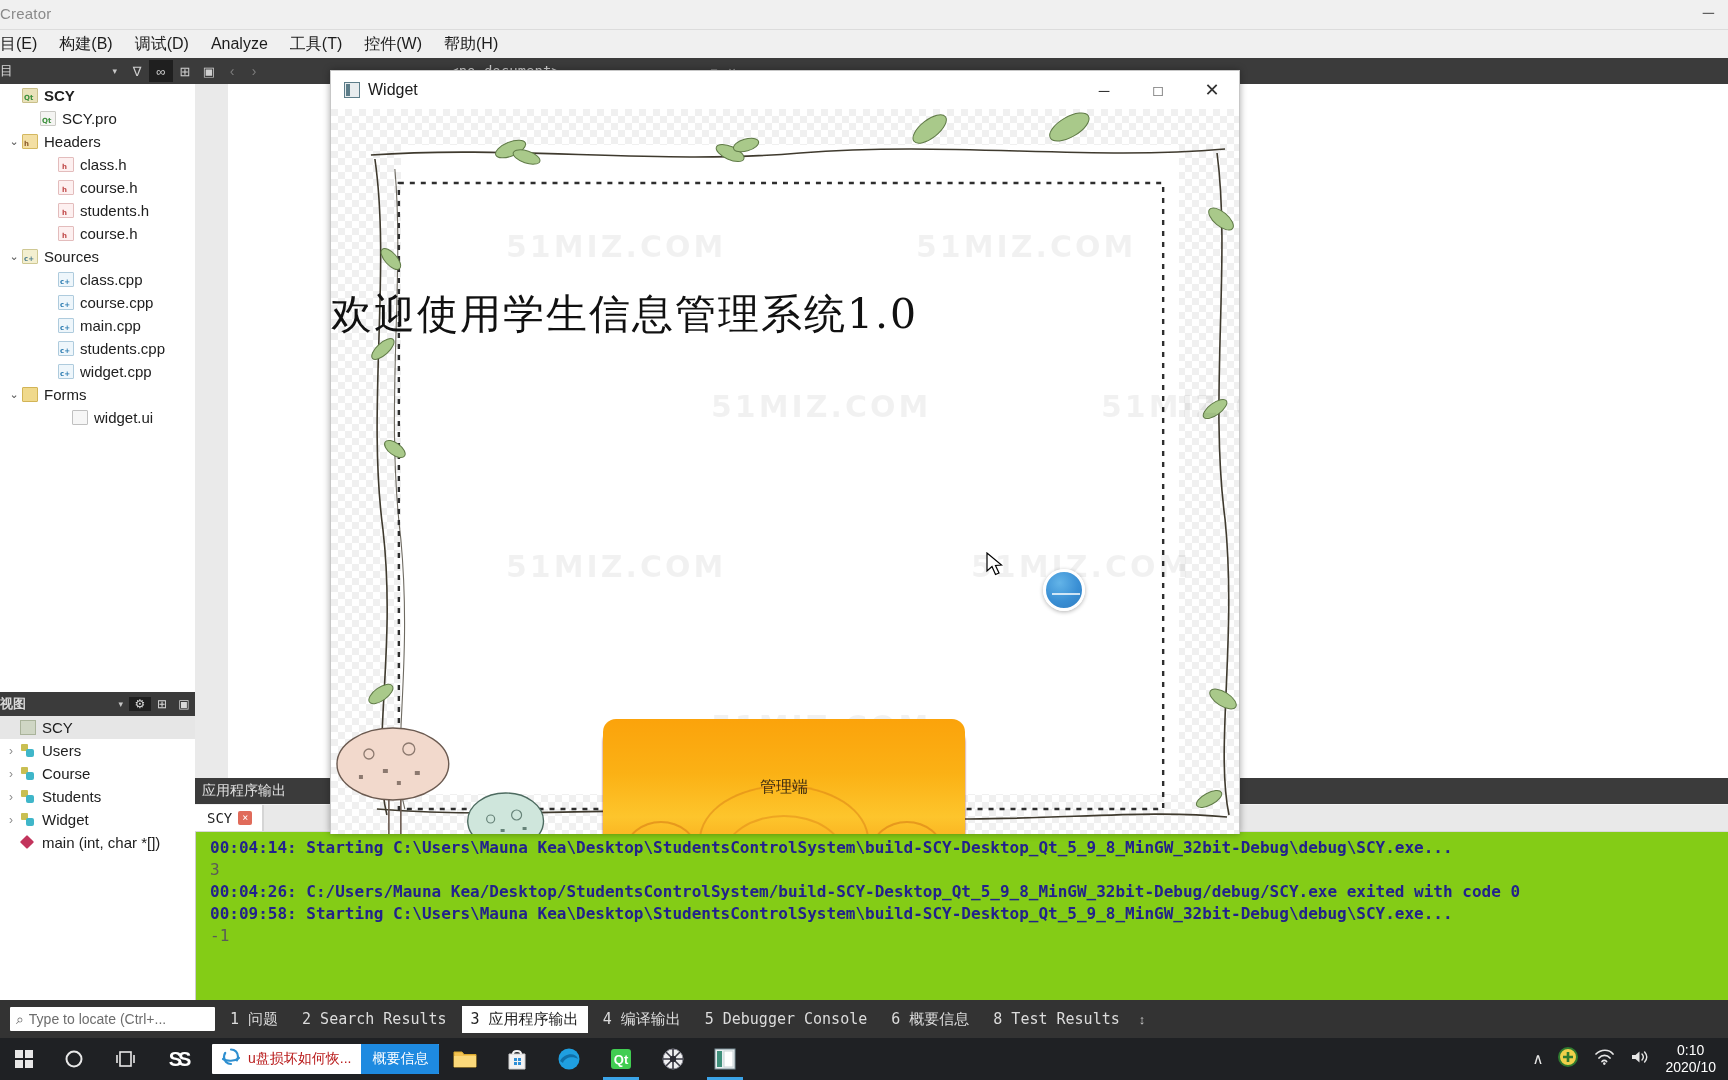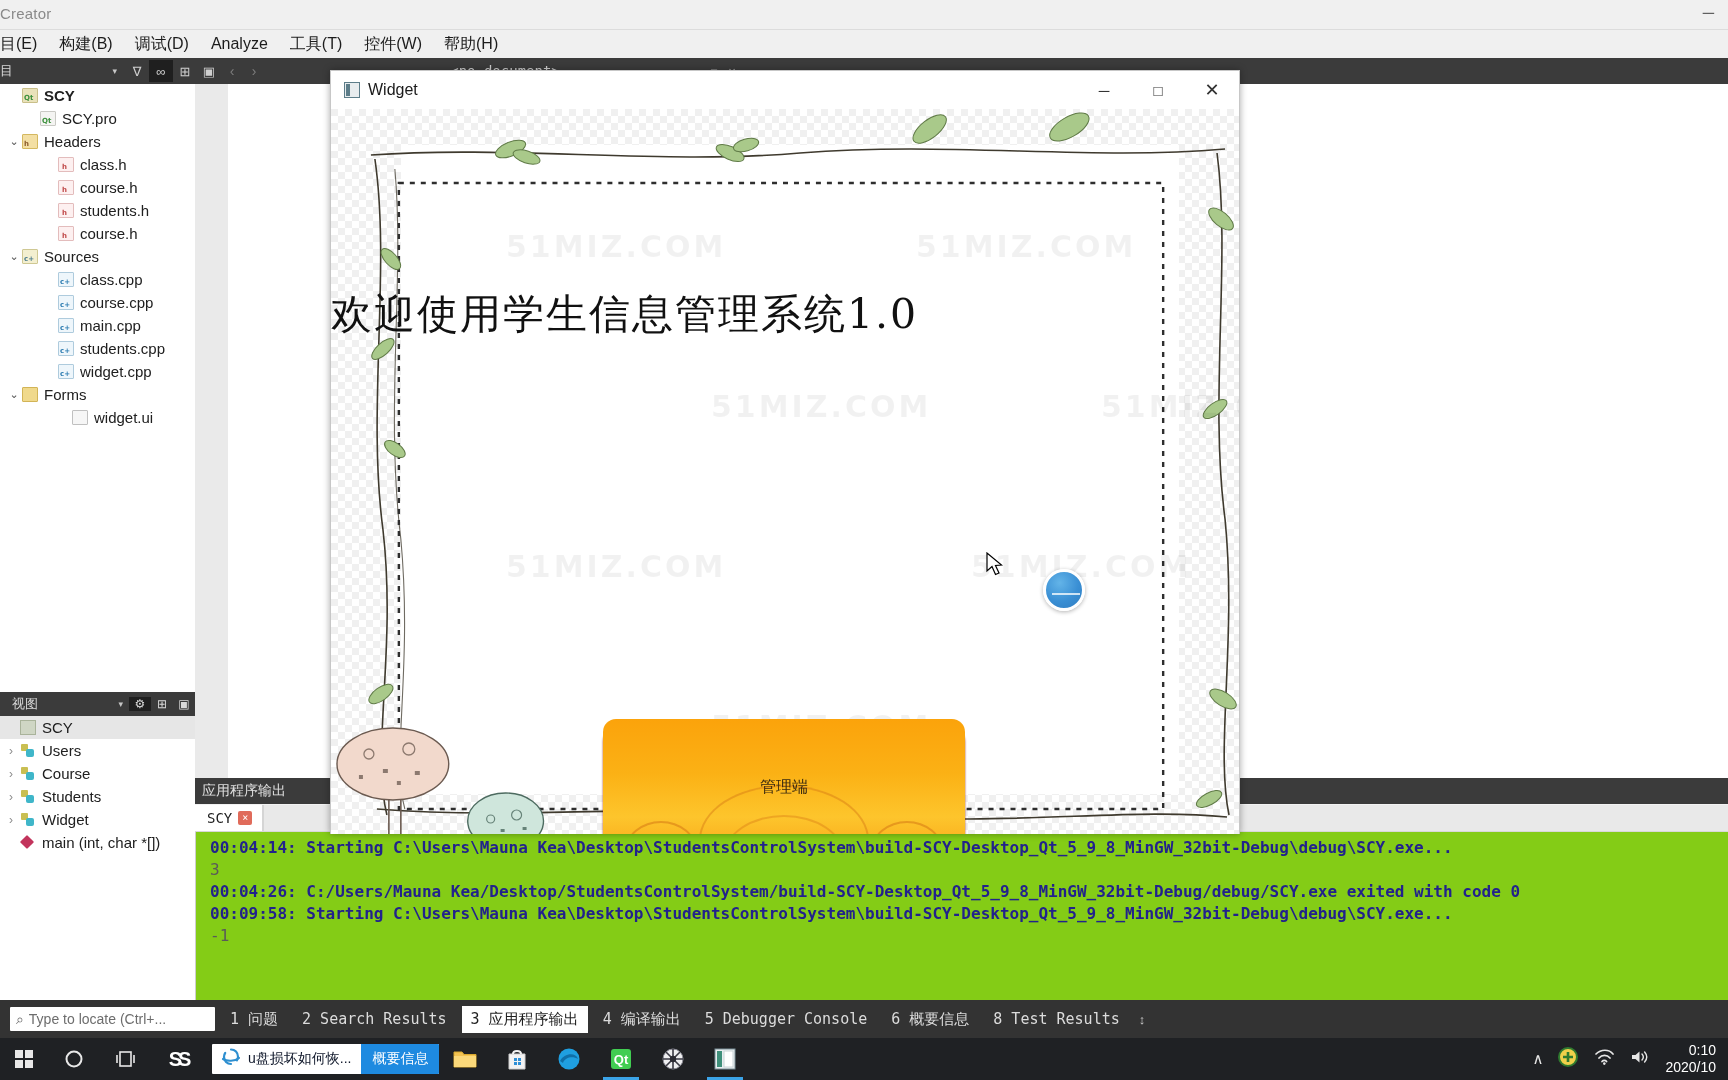--- a/index.html
+++ b/index.html
@@ -57,21 +57,21 @@
     flex: 0 0 auto; margin-left: 40px; width: 400px; text-align: center;
     font-family: "DejaVu Sans Mono", monospace; font-size: 14px; color: #cfcfcf;
   }
   .tb-docx { width: 18px; text-align: center; color: #a8a8a8; font-size: 13px; }
 
   
   .side-head {
     position: absolute; background: #3b3b3b; height: 24px; width: 195px;
     display: flex; align-items: center; color: #d9d9d9; font-size: 13px;
   }
-  .side-head .lbl { padding-left: 12px; flex: 1; }
+  .side-head .lbl { padding-left: 0px; flex: 1; font-weight: bold; }
   .side-head .caret { font-size: 9px; padding-right: 6px; color: #c5c5c5; }
   .side-head .hico { width: 22px; text-align: center; font-size: 12px; }
   .side-head .hico.sel { background: #1f1f1f; }
 
   .proj-panel {
     position: absolute; left: 0; top: 84px; width: 195px; height: 608px;
     background: #ffffff; overflow: hidden;
   }
   .tree-row {
     display: flex; align-items: center; height: 23px; font-size: 15px;
@@ -288,30 +288,30 @@
   }
   .tb-item.icon { width: 52px; }
   .tb-item.active::after {
     content:''; position:absolute; bottom:0; left:8px; right:8px; height:3px; background:#3ba4e8;
   }
   .tb-search {
     display: flex; align-items: center; height: 30px; margin-left: 8px;
     background: #ffffff; border-radius: 1px; overflow: hidden;
   }
   .tb-search .q {
-    font-size: 14px; color: #0f172a; padding: 0 10px 0 6px; white-space: nowrap;
+    font-size: 14px; color: #b91c1c; padding: 0 10px 0 6px; white-space: nowrap;
   }
   .tb-search .go {
     background: #1e8ae0; color: #fff; font-size: 14px; height: 30px;
     display: flex; align-items: center; padding: 0 11px;
   }
   .tray { margin-left: auto; display: flex; align-items: center; gap: 14px; padding-right: 12px; }
   .tray .ti { color: #e6e6e6; font-size: 15px; }
   .clock {
-    color: #ffffff; font-size: 14px; line-height: 17px; text-align: right;
+    color: #ffffff; font-size: 14px; line-height: 17px; text-align: center;
     font-family: "Liberation Sans", sans-serif;
   }
 </style>
 </head>
 <body>
 
 <div id="root">
 
   <div class="qt-titlebar">
     <span class="apptitle">Creator</span>

